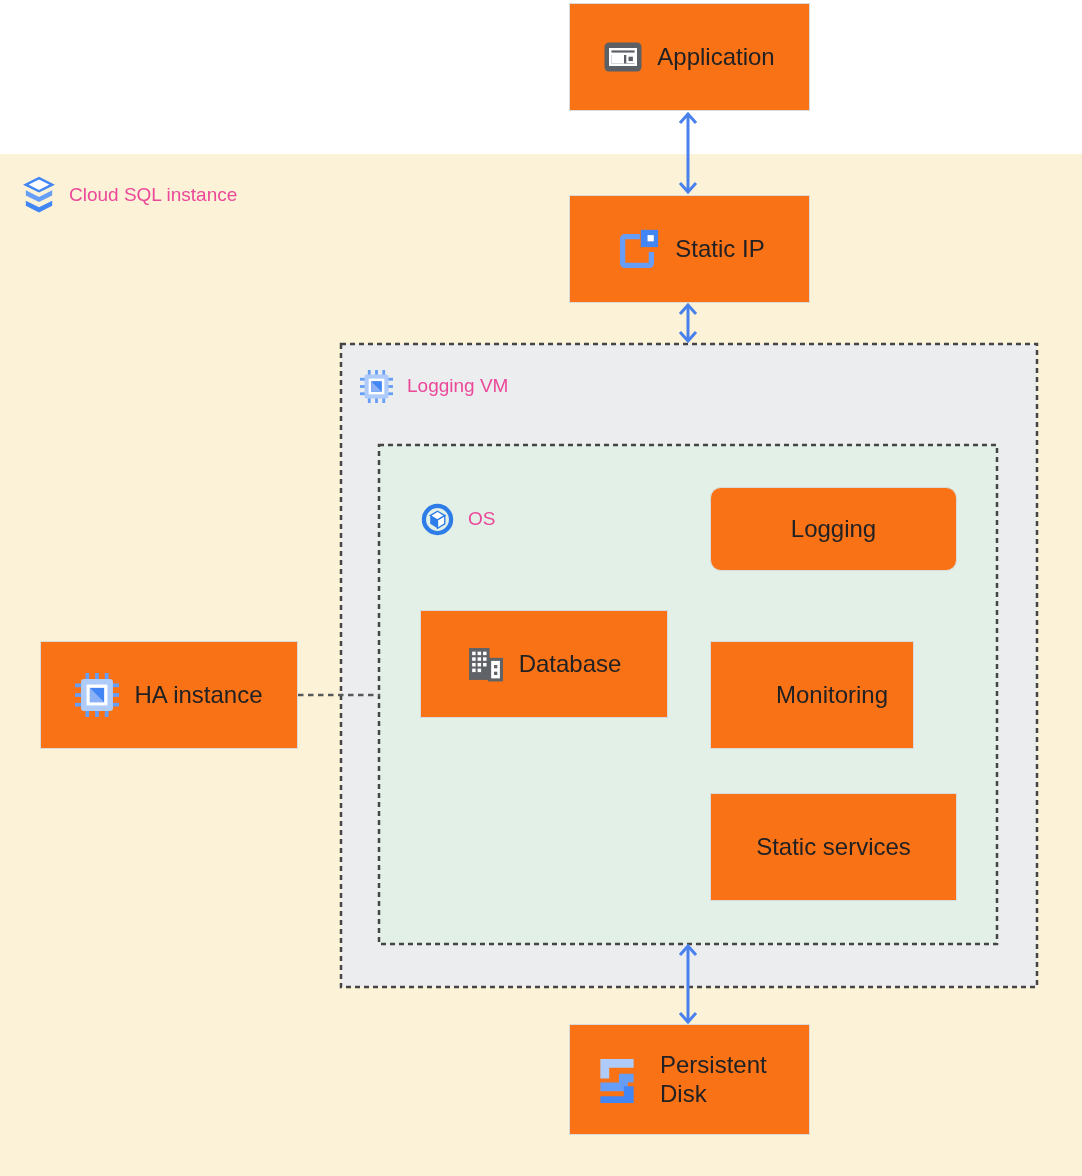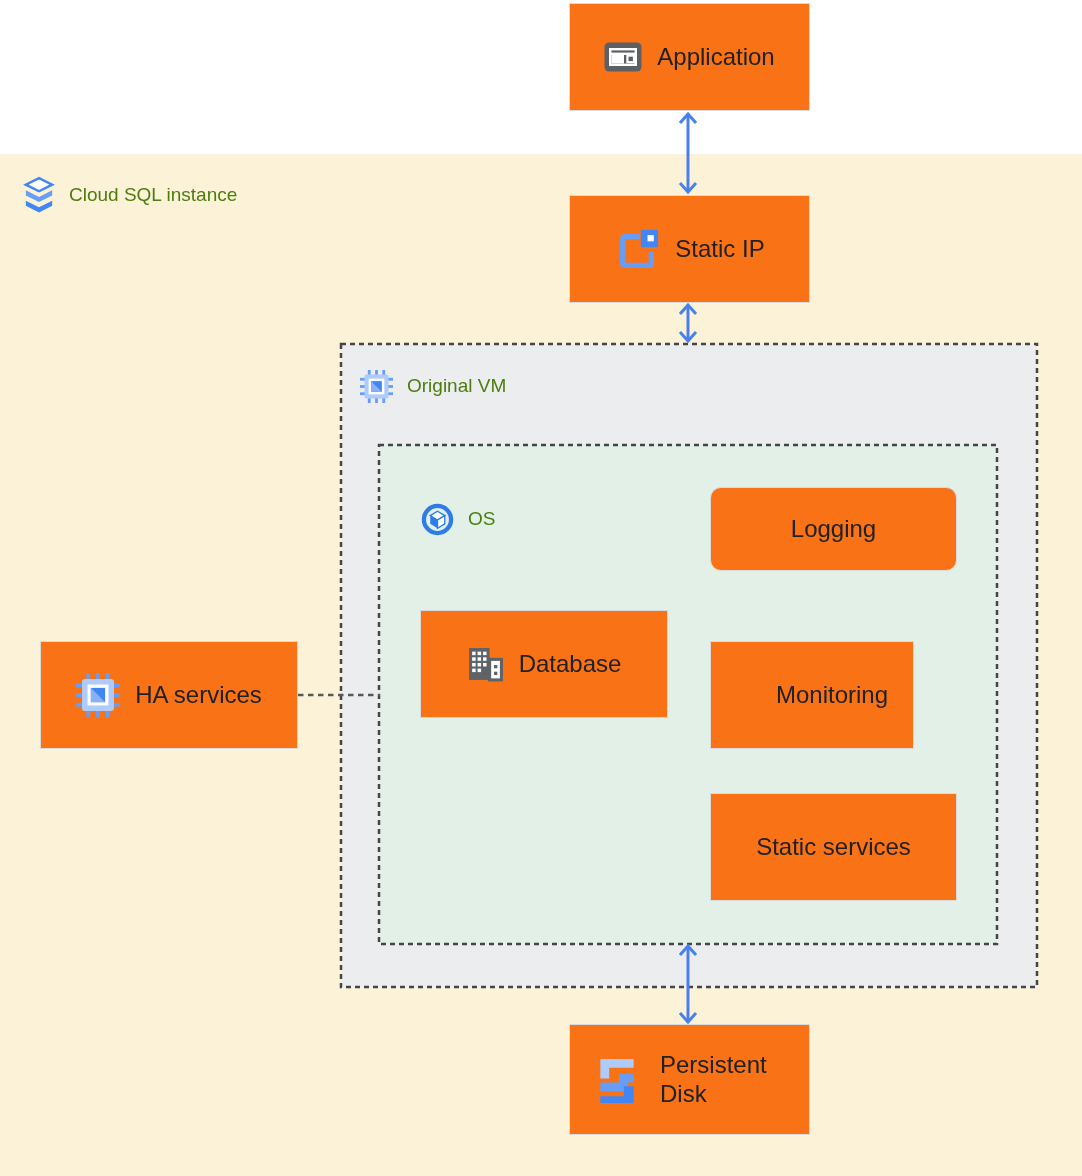--- a/index.html
+++ b/index.html
@@ -11,21 +11,21 @@
   .diagram-svg{position:absolute;left:0;top:0;width:1082px;height:1176px;}
   .node{
     position:absolute;background:#f97316;border:1px solid #D8DADC;
     display:flex;align-items:center;justify-content:center;gap:15px;
     box-sizing:border-box;
   }
   .node .label{font-size:24px;color:#212124;line-height:1.18;}
   .zone-label{
     position:absolute;display:flex;align-items:center;gap:14px;
   }
-  .zone-label .label{font-size:19px;color:#4d7c0f;}
+  .zone-label .label{font-size:19px;color:#ec4899;}
   
   .n-application{left:569px;top:3px;width:241px;height:108px;}
   .n-static-ip{left:569px;top:195px;width:241px;height:108px;text-align:right;}
   .n-ha-standby{left:40px;top:641px;width:258px;height:108px;}
   .n-logging{left:710px;top:487px;width:247px;height:84px;border-radius:11px;}
   .n-database{left:420px;top:610px;width:248px;height:108px;}
   .n-monitoring{left:710px;top:641px;width:204px;height:108px;padding-left:40px;}
   .n-other-services{left:710px;top:793px;width:247px;height:108px;}
   .n-persistent-disk{left:569px;top:1024px;width:241px;height:111px;gap:23px;}
   .n-persistent-disk .label{width:122px;}
@@ -90,21 +90,21 @@
           <rect x="0" y="18.3" width="7" height="3.4"></rect>
           <rect x="0" y="27.1" width="7" height="3.4"></rect>
         <rect x="33" y="9.5" width="7" height="3.4"></rect>
           <rect x="33" y="18.3" width="7" height="3.4"></rect>
           <rect x="33" y="27.1" width="7" height="3.4"></rect>
       </g>
       <rect x="5.5" y="5.5" width="29" height="29" rx="2.5" fill="#AECBFA"></rect>
       <rect x="12" y="12" width="16" height="16" fill="#4285F4" stroke="#ffffff" stroke-width="3"></rect>
       <polygon points="13.5,13.5 13.5,26.5 26.5,26.5" fill="#8AB0F6"></polygon>
     </svg>
-    <span class="label">Original VM</span>
+    <span class="label">Logging VM</span>
   </div>
 
   <div class="zone-label zl-os">
     <svg class="icon" width="33" height="33" viewBox="0 0 34 34">
       <circle cx="17" cy="17" r="14" fill="none" stroke="#2E7CE8" stroke-width="4.4"></circle>
       <polygon points="17,8.5 24.5,13 17,17.5 9.5,13" fill="#ffffff" stroke="#2E7CE8" stroke-width="1.4"></polygon>
       <polygon points="9.5,13 17,17.5 17,26 9.5,21.5" fill="#2E7CE8"></polygon>
       <polygon points="24.5,13 17,17.5 17,26 24.5,21.5" fill="#ffffff" stroke="#2E7CE8" stroke-width="1.4"></polygon>
     </svg>
     <span class="label">OS</span>
@@ -178,21 +178,21 @@
           <rect x="0" y="18.3" width="7" height="3.4"></rect>
           <rect x="0" y="27.1" width="7" height="3.4"></rect>
         <rect x="33" y="9.5" width="7" height="3.4"></rect>
           <rect x="33" y="18.3" width="7" height="3.4"></rect>
           <rect x="33" y="27.1" width="7" height="3.4"></rect>
       </g>
       <rect x="5.5" y="5.5" width="29" height="29" rx="2.5" fill="#AECBFA"></rect>
       <rect x="12" y="12" width="16" height="16" fill="#4285F4" stroke="#ffffff" stroke-width="3"></rect>
       <polygon points="13.5,13.5 13.5,26.5 26.5,26.5" fill="#8AB0F6"></polygon>
     </svg>
-    <span class="label">HA services</span>
+    <span class="label">HA instance</span>
   </div>
 
   <div class="node n-persistent-disk">
     <svg class="icon" width="40" height="47" viewBox="0 0 40 48">
       <path d="M3 3 H37 V12 H12 V23 H3 Z" fill="#AECBFA"></path>
       <path d="M3 27 H22 V18 H37 V27 H31 V36 H3 Z" fill="#669DF6"></path>
       <path d="M3 41 H27 V31 H37 V48 H3 Z" fill="#4285F4"></path>
     </svg>
     <span class="label">Persistent Disk</span>
   </div>

